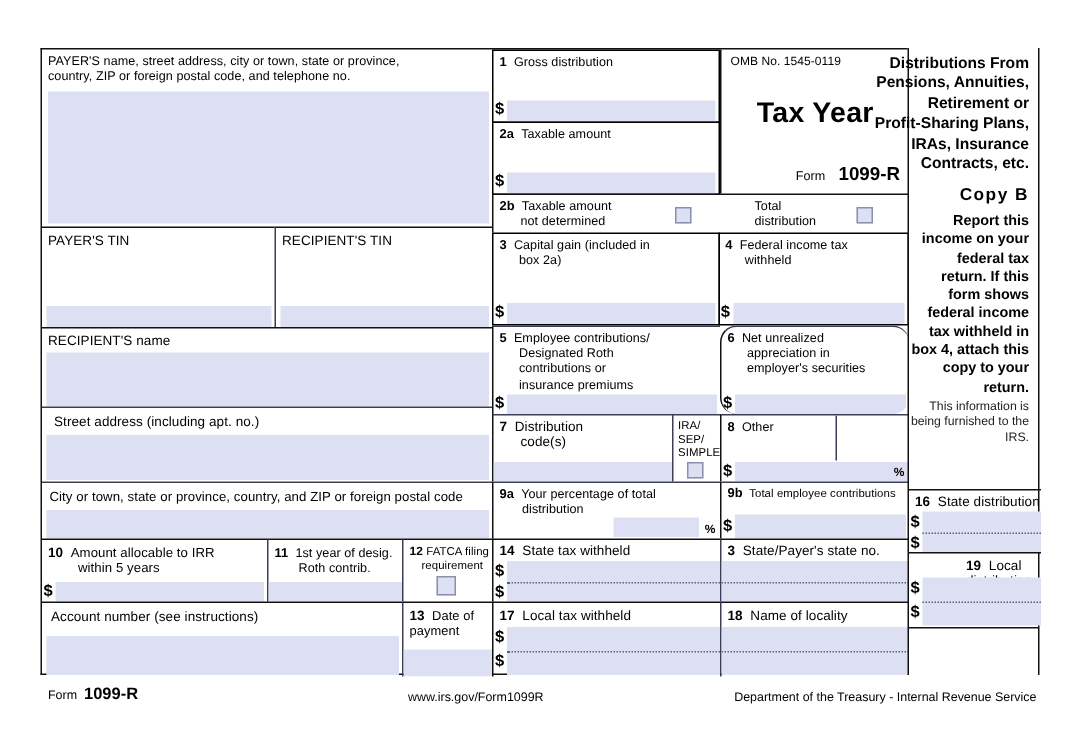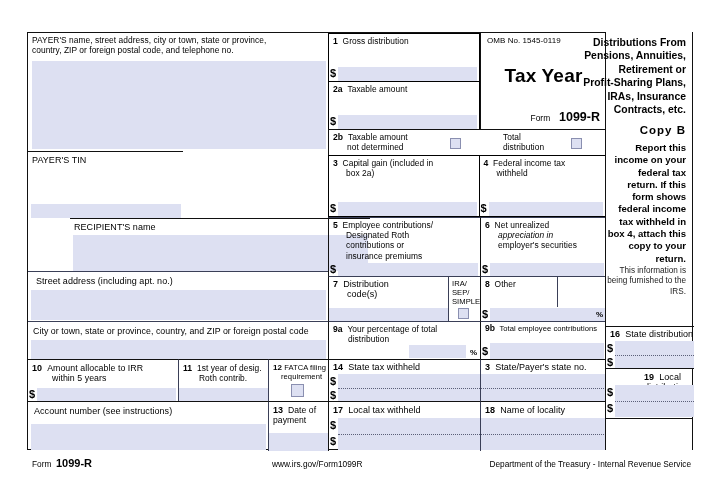--- a/index.html
+++ b/index.html
@@ -126,52 +126,56 @@
           <span class="lbl" style="padding-top:2px;padding-left:36px;">Total</span>
           <span class="lbl" style="padding-top:0;padding-left:36px;">distribution</span>
           <span class="chk" style="position:absolute;right:24px;top:8px;"></span>
         </div>
       </div>
 
       <div class="cell bt" style="left:0;top:118px;width:155px;height:67px;border-top:1.6px solid #111;">
         <span class="lbl" style="font-size:9px;padding-top:3px;">PAYER'S TIN</span>
         <div class="fill" style="bottom:0;height:14px;left:3px;right:2px;"></div>
       </div>
+      <div class="cell bt bl" style="left:155px;top:118px;width:145px;height:67px;border-top:1.6px solid #111;">
+        <span class="lbl" style="font-size:9px;padding-top:3px;">RECIPIENT'S TIN</span>
+        <div class="fill" style="bottom:0;height:14px;left:3px;right:2px;"></div>
+      </div>
 
       <div class="cell heavybox" style="left:300px;top:122px;width:152px;height:62px;">
         <span class="lbl"><b class="num">3</b>&nbsp;&nbsp;<span>Capital gain (included in</span></span>
         <span class="lbl" style="padding-top:0;padding-left:17px;">box 2a)</span>
         <div class="fill" style="bottom:0;height:14px;left:9px;right:2px;"></div>
         <span class="dollar" style="left:1px;bottom:2px;">$</span>
       </div>
 
       <div class="cell heavybox" style="left:450.5px;top:122px;width:127.5px;height:62px;">
         <span class="lbl"><b class="num">4</b>&nbsp;&nbsp;<span>Federal income tax</span></span>
         <span class="lbl" style="padding-top:0;padding-left:17px;">withheld</span>
         <div class="fill" style="bottom:0;height:14px;left:9px;right:2px;"></div>
         <span class="dollar" style="left:1px;bottom:2px;">$</span>
       </div>
 
-      <div class="cell bt" style="left:0;top:185px;width:300px;height:53px;border-top:1.6px solid #111;margin-left:42px;">
+      <div class="cell bt" style="left:0;top:185px;width:300px;height:53px;border-top:1.6px solid #111;">
         <span class="lbl" style="font-size:9px;padding-top:3px;">RECIPIENT'S name</span>
         <div class="fill" style="top:16px;height:36px;left:3px;right:2px;"></div>
       </div>
 
       <div class="cell bt bl" style="left:300px;top:184px;width:152px;height:59px;border-left:1.6px solid #111;">
         <span class="lbl"><b class="num">5</b>&nbsp;&nbsp;<span>Employee contributions/</span></span>
         <span class="lbl" style="padding-top:0;padding-left:17px;">Designated Roth</span>
         <span class="lbl" style="padding-top:0;padding-left:17px;">contributions or</span>
         <span class="lbl" style="padding-top:0;padding-left:17px;">insurance premiums</span>
         <div class="fill" style="bottom:0;height:13px;left:9px;right:2px;"></div>
         <span class="dollar" style="left:1px;bottom:1px;">$</span>
       </div>
 
-      <div class="cell bt bl" style="left:452px;top:184px;width:126px;height:59px;border-left:1.6px solid #111;">
+      <div class="cell bt bl" style="left:452px;top:184px;width:126px;height:59px;border-left:1.6px solid #111;border-radius:11px;">
         <span class="lbl"><b class="num">6</b>&nbsp;&nbsp;<span>Net unrealized</span></span>
-        <span class="lbl" style="padding-top:0;padding-left:17px;font-style:italic;">appreciation in</span>
+        <span class="lbl" style="padding-top:0;padding-left:17px;">appreciation in</span>
         <span class="lbl" style="padding-top:0;padding-left:17px;">employer's securities</span>
         <div class="fill" style="bottom:0;height:13px;left:9px;right:2px;"></div>
         <span class="dollar" style="left:1px;bottom:1px;">$</span>
       </div>
 
       <div class="cell bt" style="left:0;top:238px;width:300px;height:50px;">
         <span class="lbl" style="font-size:9px;padding-top:4px;padding-left:8px;">Street address (including apt. no.)</span>
         <div class="fill" style="top:18px;height:30px;left:3px;right:2px;"></div>
       </div>
 

